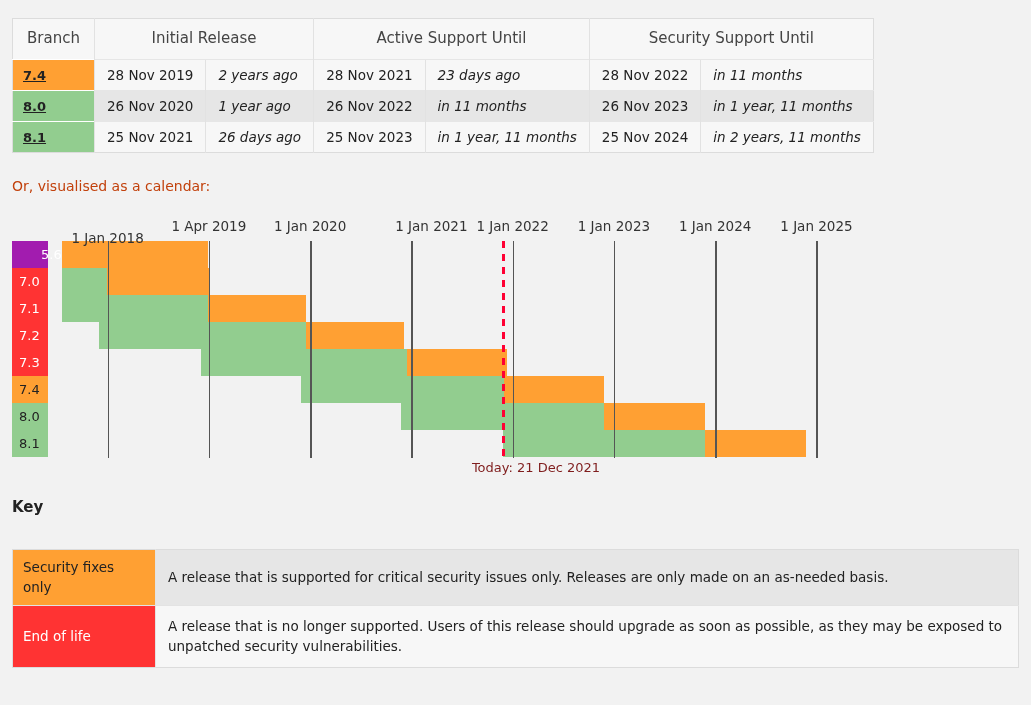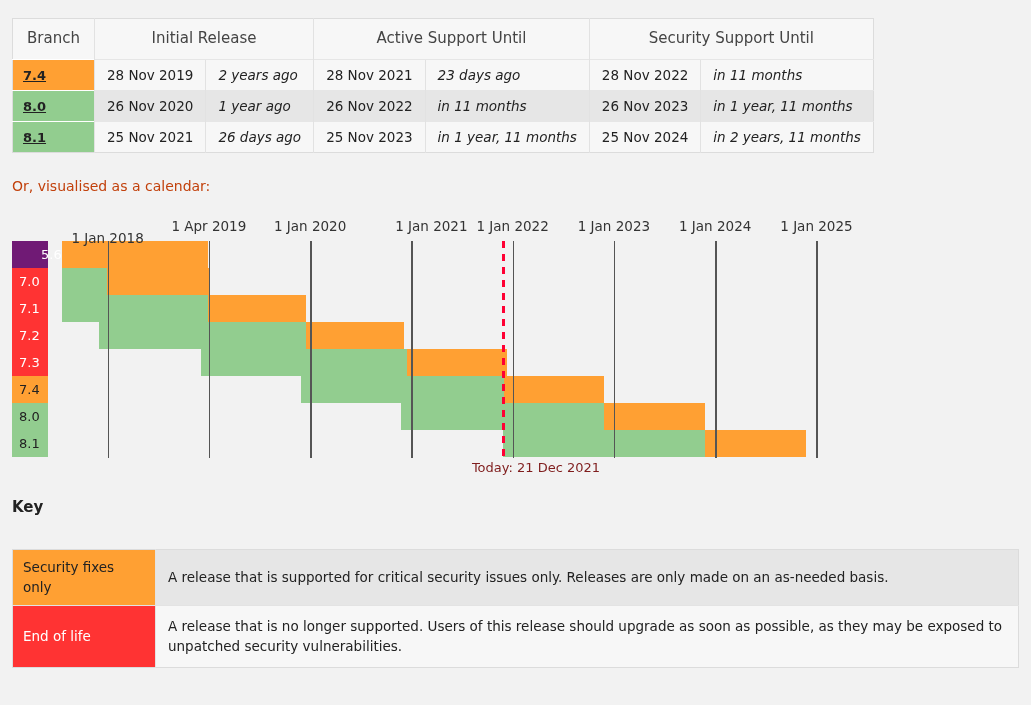--- a/index.html
+++ b/index.html
@@ -174,21 +174,21 @@
         <td class="rel-date">25 Nov 2024</td>
         <td class="rel-rel">in 2 years, 11 months</td>
       </tr>
     </tbody>
 </table>
 
 <div class="caption">Or, visualised as a calendar:</div>
 
 <div class="calendar">
   <div class="cal-labels" id="cal-labels">
-      <div class="cal-label" style="background: #701a75; padding-left: 29px;">5.6</div>
+      <div class="cal-label" style="background: #a21caf; padding-left: 29px;">5.6</div>
       <div class="cal-label" style="background: rgb(255, 51, 51);">7.0</div>
       <div class="cal-label" style="background: rgb(255, 51, 51);">7.1</div>
       <div class="cal-label" style="background: rgb(255, 51, 51);">7.2</div>
       <div class="cal-label" style="background: rgb(255, 51, 51);">7.3</div>
       <div class="cal-label dark" style="background: rgb(255, 160, 51);">7.4</div>
       <div class="cal-label dark" style="background: rgb(146, 205, 143);">8.0</div>
       <div class="cal-label dark" style="background: rgb(146, 205, 143);">8.1</div>
     </div>
   <div class="cal-plot" id="cal-plot">
       <div class="cal-row">

